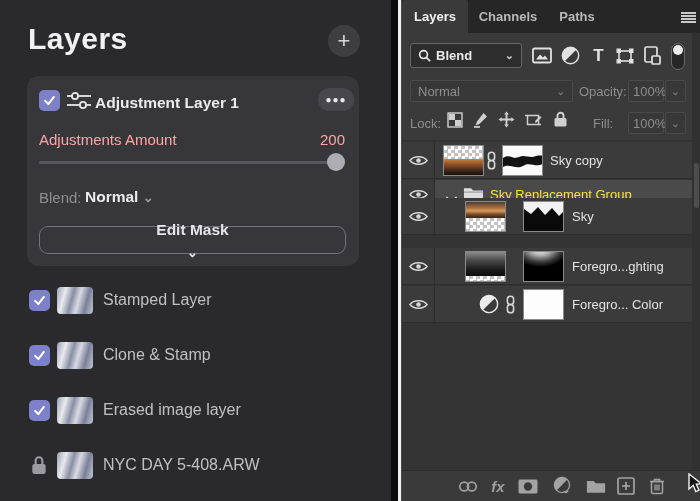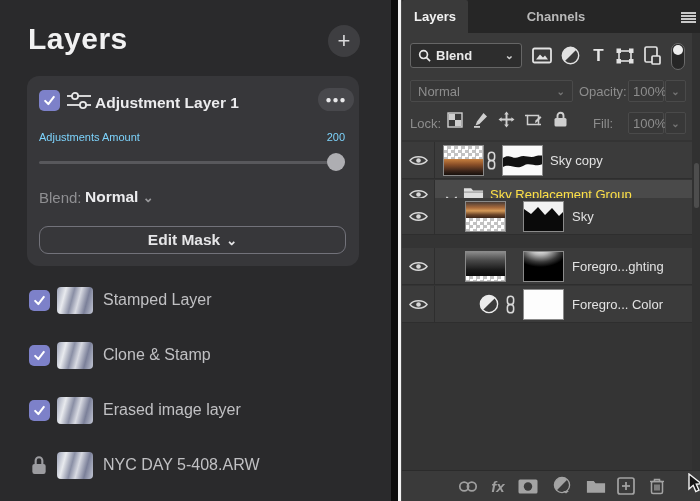--- a/index.html
+++ b/index.html
@@ -10,28 +10,28 @@
   
   .lpanel{left:0;top:0;width:391px;height:501px;background:#2a2a2c;}
   .l-title{left:28px;top:22px;font-size:30px;font-weight:700;color:#f1f1f2;letter-spacing:.5px;}
   .l-add{left:328px;top:25px;width:32px;height:32px;border-radius:50%;background:#3e3e41;color:#d9d9db;
          font-size:22px;font-weight:400;display:flex;align-items:center;justify-content:center;line-height:1;}
   .card{left:27px;top:76px;width:332px;height:190px;background:#37373a;border-radius:12px;}
   .chk{width:21px;height:21px;border-radius:5px;background:#7d81c9;display:flex;align-items:center;justify-content:center;}
   .card-name{left:68px;top:18px;font-size:15.5px;font-weight:600;color:#ececee;}
   .more{left:291px;top:12px;width:36px;height:23px;border-radius:12px;background:#48484c;color:#e8e8ea;
         display:flex;align-items:center;justify-content:center;font-size:10px;letter-spacing:1px;}
-  .dim{color:#7dd3fc;font-size:11px;}
+  .dim{color:#fca5a5;font-size:15px;}
   .slider-track{left:12px;top:85px;width:306px;height:3px;background:#58585c;border-radius:2px;}
   .slider-thumb{left:300px;top:77px;width:18px;height:18px;border-radius:50%;background:#aeaeb2;}
   .blend-lbl{left:12px;top:113px;font-size:15px;color:#8f8f92;}
   .blend-val{left:58px;top:112px;font-size:15.5px;font-weight:600;color:#ececee;}
   .chev{color:#9a9a9d;font-size:13px;font-weight:700;}
   .editmask{left:12px;top:150px;width:307px;height:28px;border:1.5px solid #72727a;border-radius:9px;
-            display:flex;align-items:center;justify-content:center;gap:6px;color:#e6e6e8;font-size:15.5px;font-weight:600;background:transparent;}
+            display:flex;align-items:center;justify-content:center;gap:6px;color:#e6e6e8;font-size:15.5px;font-weight:600;background:transparent;flex-direction:column;}
   .lrow{left:0;width:391px;height:36px;}
   .lrow .chk{position:absolute;left:29px;top:7px;}
   .lthumb{position:absolute;left:57px;top:4px;width:36px;height:27px;border-radius:4px;
           background:linear-gradient(105deg,#9aa0b5 0%,#e8eaee 22%,#8a8fa5 42%,#d8dae2 58%,#7b8099 78%,#c3c7d4 100%);}
   .lrow-label{position:absolute;left:103px;top:8px;font-size:16px;color:#c0c0c3;}
 
   
   .div-black{left:391px;top:0;width:7px;height:501px;background:#0c0c0c;}
   .div-white{left:398px;top:0;width:3px;height:501px;background:#f2f2f2;}
 
@@ -158,22 +158,25 @@
 
   <div class="abs div-black"></div>
   <div class="abs div-white"></div>
 
   <div class="abs rpanel">
 
     <div class="abs tabbar">
       <div class="abs tab active" style="left:0;width:66px;">
           <span>Layers</span>
         </div>
-      <div class="abs tab" style="left:66px;width:80px;margin-left:48px;">
+      <div class="abs tab" style="left:66px;width:80px;">
           <span>Channels</span>
+        </div>
+      <div class="abs tab" style="left:146px;width:58px;">
+          <span>Paths</span>
         </div>
       <div class="abs hamb">
           <i></i>
           <i></i>
           <i></i>
           <i></i>
         </div>
     </div>
 
     <div class="abs kindbox">

